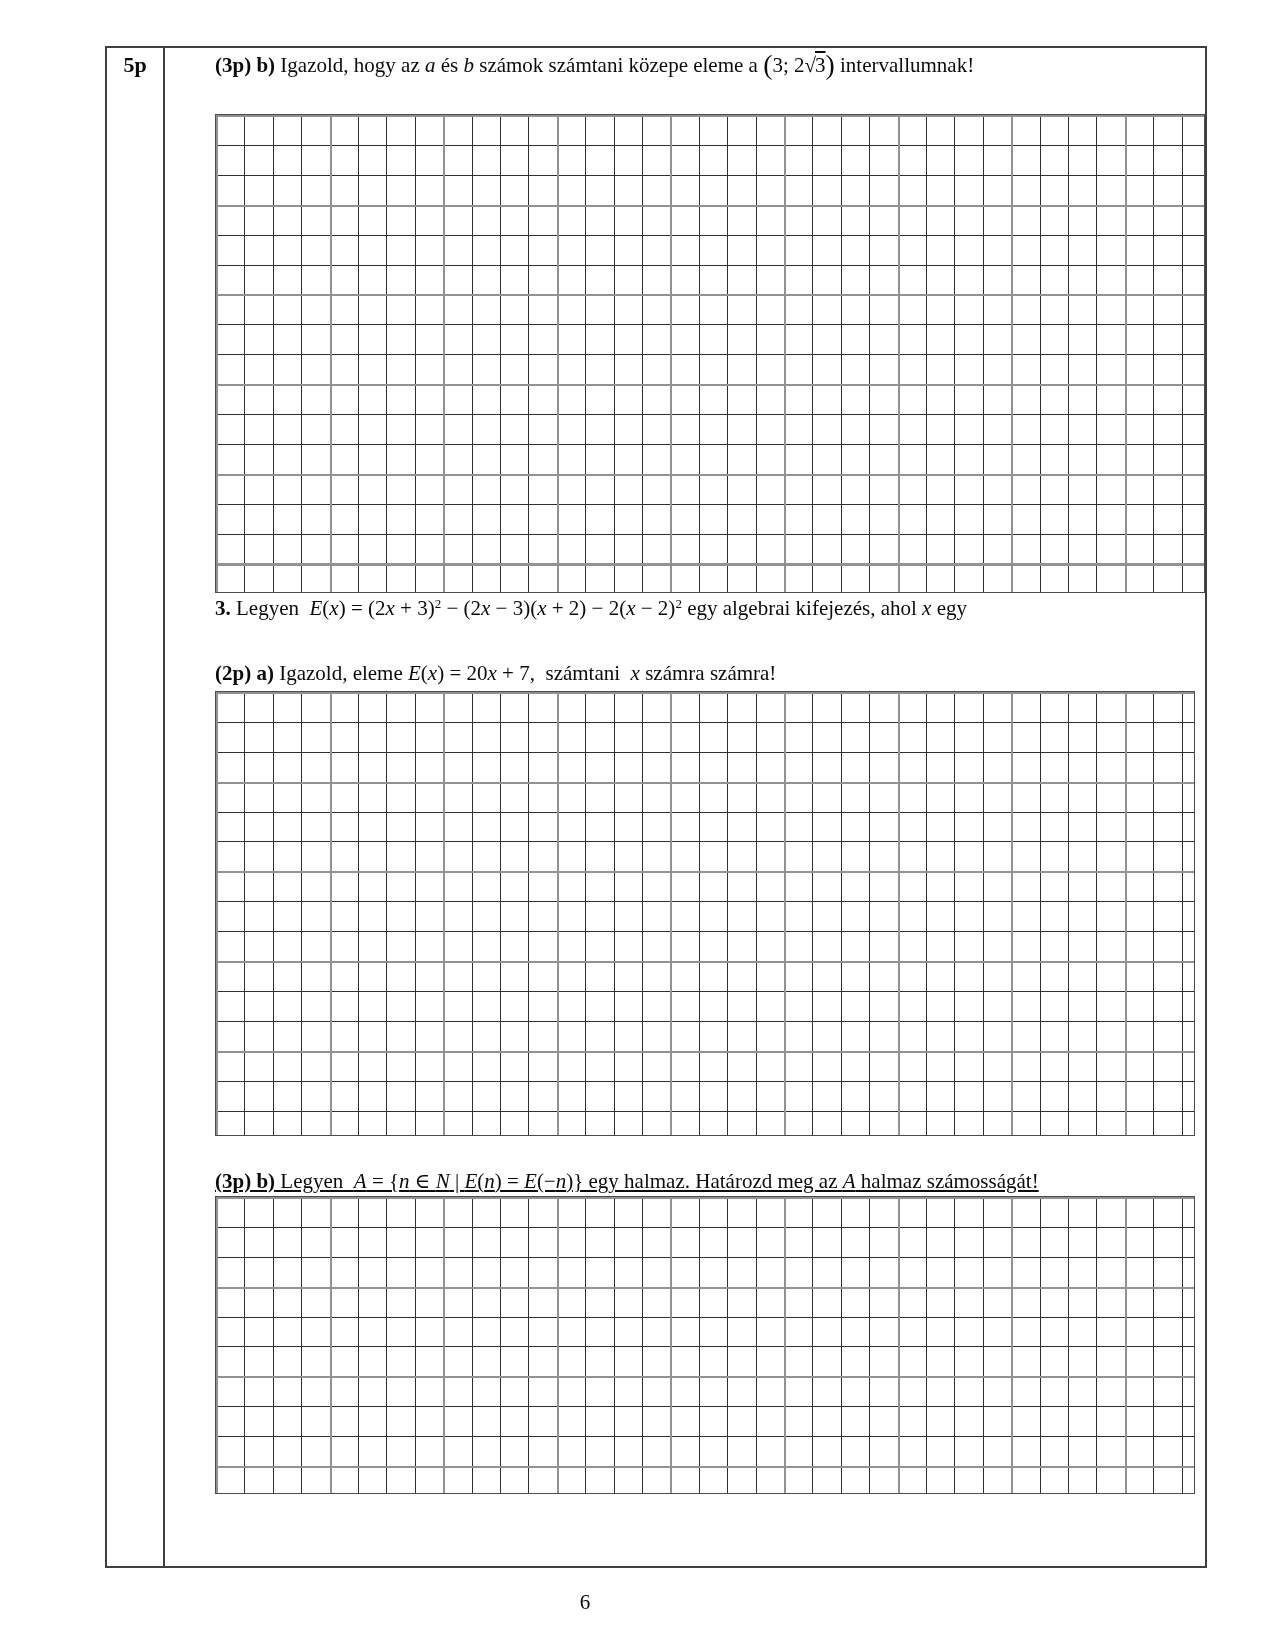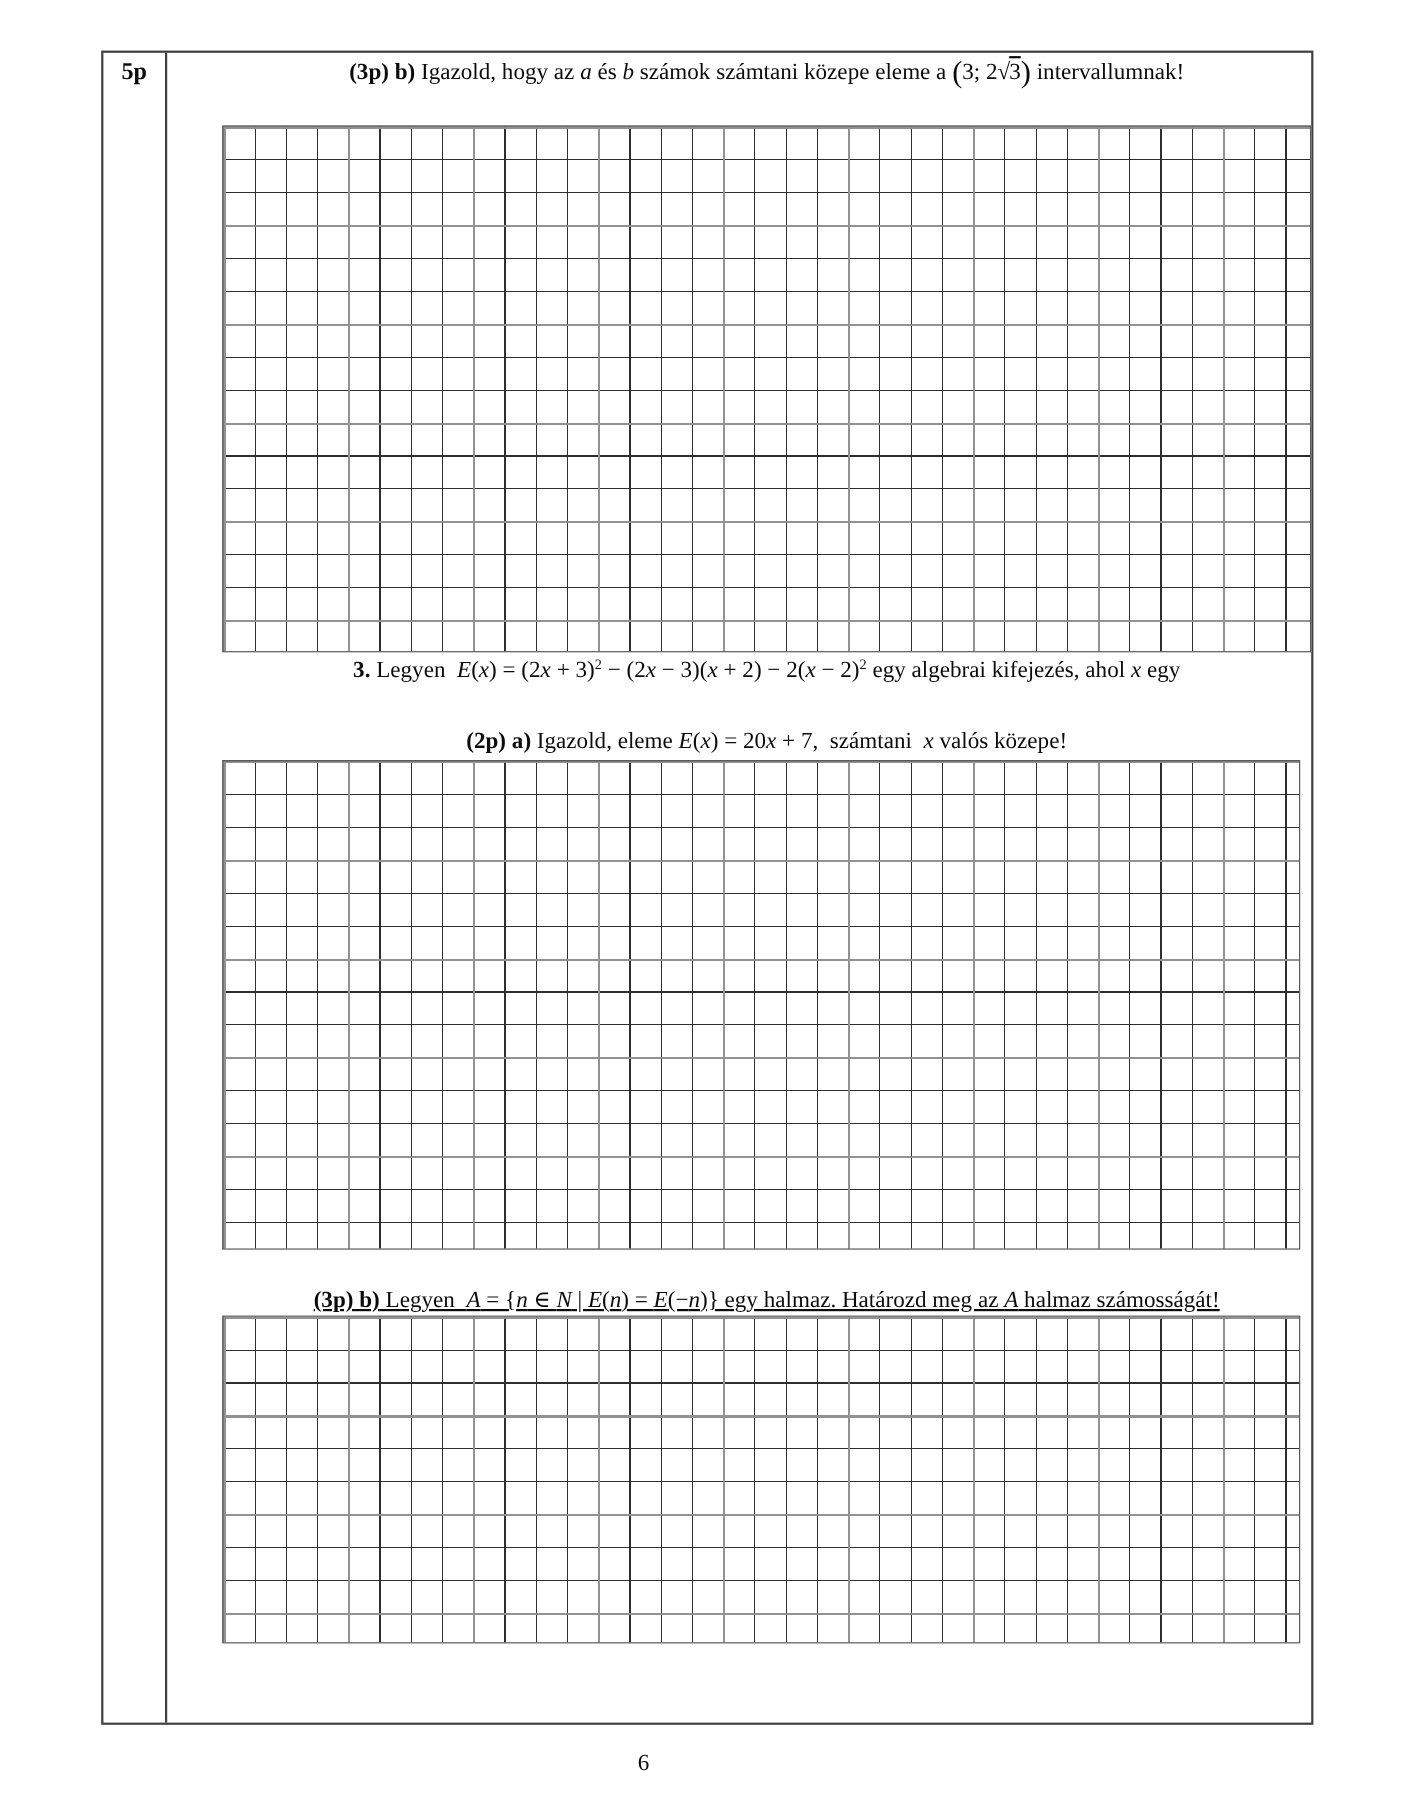--- a/index.html
+++ b/index.html
@@ -6,21 +6,21 @@
   .page{
     position:relative;
     width:1275px;height:1650px;
     background:#ffffff;
     font-family:"Liberation Serif","DejaVu Serif",serif;
     color:#0b0b0b;
     overflow:hidden;
   }
   .exam-table{
     position:absolute;
-    left:92px;top:46px;
+    left:105px;top:46px;
     width:1102px;height:1522px;
     border:2px solid #3f3f3f;
     box-sizing:border-box;
     display:flex;
     align-items:stretch;
     gap:25px;
   }
   .score-col{
     width:56px;
     border-right:2px solid #3f3f3f;
@@ -32,21 +32,20 @@
   .score-label{
     font-weight:bold;
     font-size:22px;
     line-height:24px;
   }
   .content-col{
     flex:1 1 auto;
     padding-left:25px;
     box-sizing:border-box;
     min-width:0;
-    text-align:center;
   }
   .q-line{
     font-size:21px;
     line-height:30px;
     white-space:pre-wrap;
   }
   .q-line .b{font-weight:bold;}
   .q-line .i{font-style:italic;}
   .q-line .sup{
     font-size:0.62em;
@@ -90,20 +89,20 @@
 
 <div class="page">
   <div class="exam-table">
     <div class="score-col">
       <div class="score-label">5p</div>
     </div>
     <div class="content-col">
       <div class="q-line line-top"><span class="b">(3p) b) </span><span>Igazold, hogy az </span><span class="i">a</span><span> és </span><span class="i">b</span><span> számok számtani közepe eleme a </span><span class="bp">(</span><span>3; 2</span><span class="rt">√</span><span class="ov">3</span><span class="bp">)</span><span> intervallumnak!</span></div>
       <div class="grid grid-1"></div>
       <div class="q-line para-3"><span class="b">3.</span><span> Legyen  </span><span class="i">E</span><span>(</span><span class="i">x</span><span>) = (2</span><span class="i">x</span><span> + 3)</span><span class="sup">2</span><span> − (2</span><span class="i">x</span><span> − 3)(</span><span class="i">x</span><span> + 2) − 2(</span><span class="i">x</span><span> − 2)</span><span class="sup">2</span><span> egy algebrai kifejezés, ahol </span><span class="i">x</span><span> egy</span></div>
-      <div class="q-line line-2pa"><span class="b">(2p) a)</span><span> Igazold, eleme </span><span class="i">E</span><span>(</span><span class="i">x</span><span>) = 20</span><span class="i">x</span><span> + 7,  számtani  </span><span class="i">x</span><span> valós közepe!</span></div>
+      <div class="q-line line-2pa"><span class="b">(2p) a)</span><span> Igazold, eleme </span><span class="i">E</span><span>(</span><span class="i">x</span><span>) = 20</span><span class="i">x</span><span> + 7,  számtani  </span><span class="i">x</span><span> számra számra!</span></div>
       <div class="grid grid-2"></div>
       <div class="q-line line-3pb"><span class="b">(3p) b)</span><span> Legyen  </span><span class="i">A</span><span> = {</span><span class="i">n</span><span> ∈ </span><span class="i">N</span><span> | </span><span class="i">E</span><span>(</span><span class="i">n</span><span>) = </span><span class="i">E</span><span>(−</span><span class="i">n</span><span>)} egy halmaz. Határozd meg az </span><span class="i">A</span><span> halmaz számosságát!</span></div>
       <div class="grid grid-3"></div>
     </div>
   </div>
   <div class="page-number">6</div>
 </div>
 
 </body></html>

